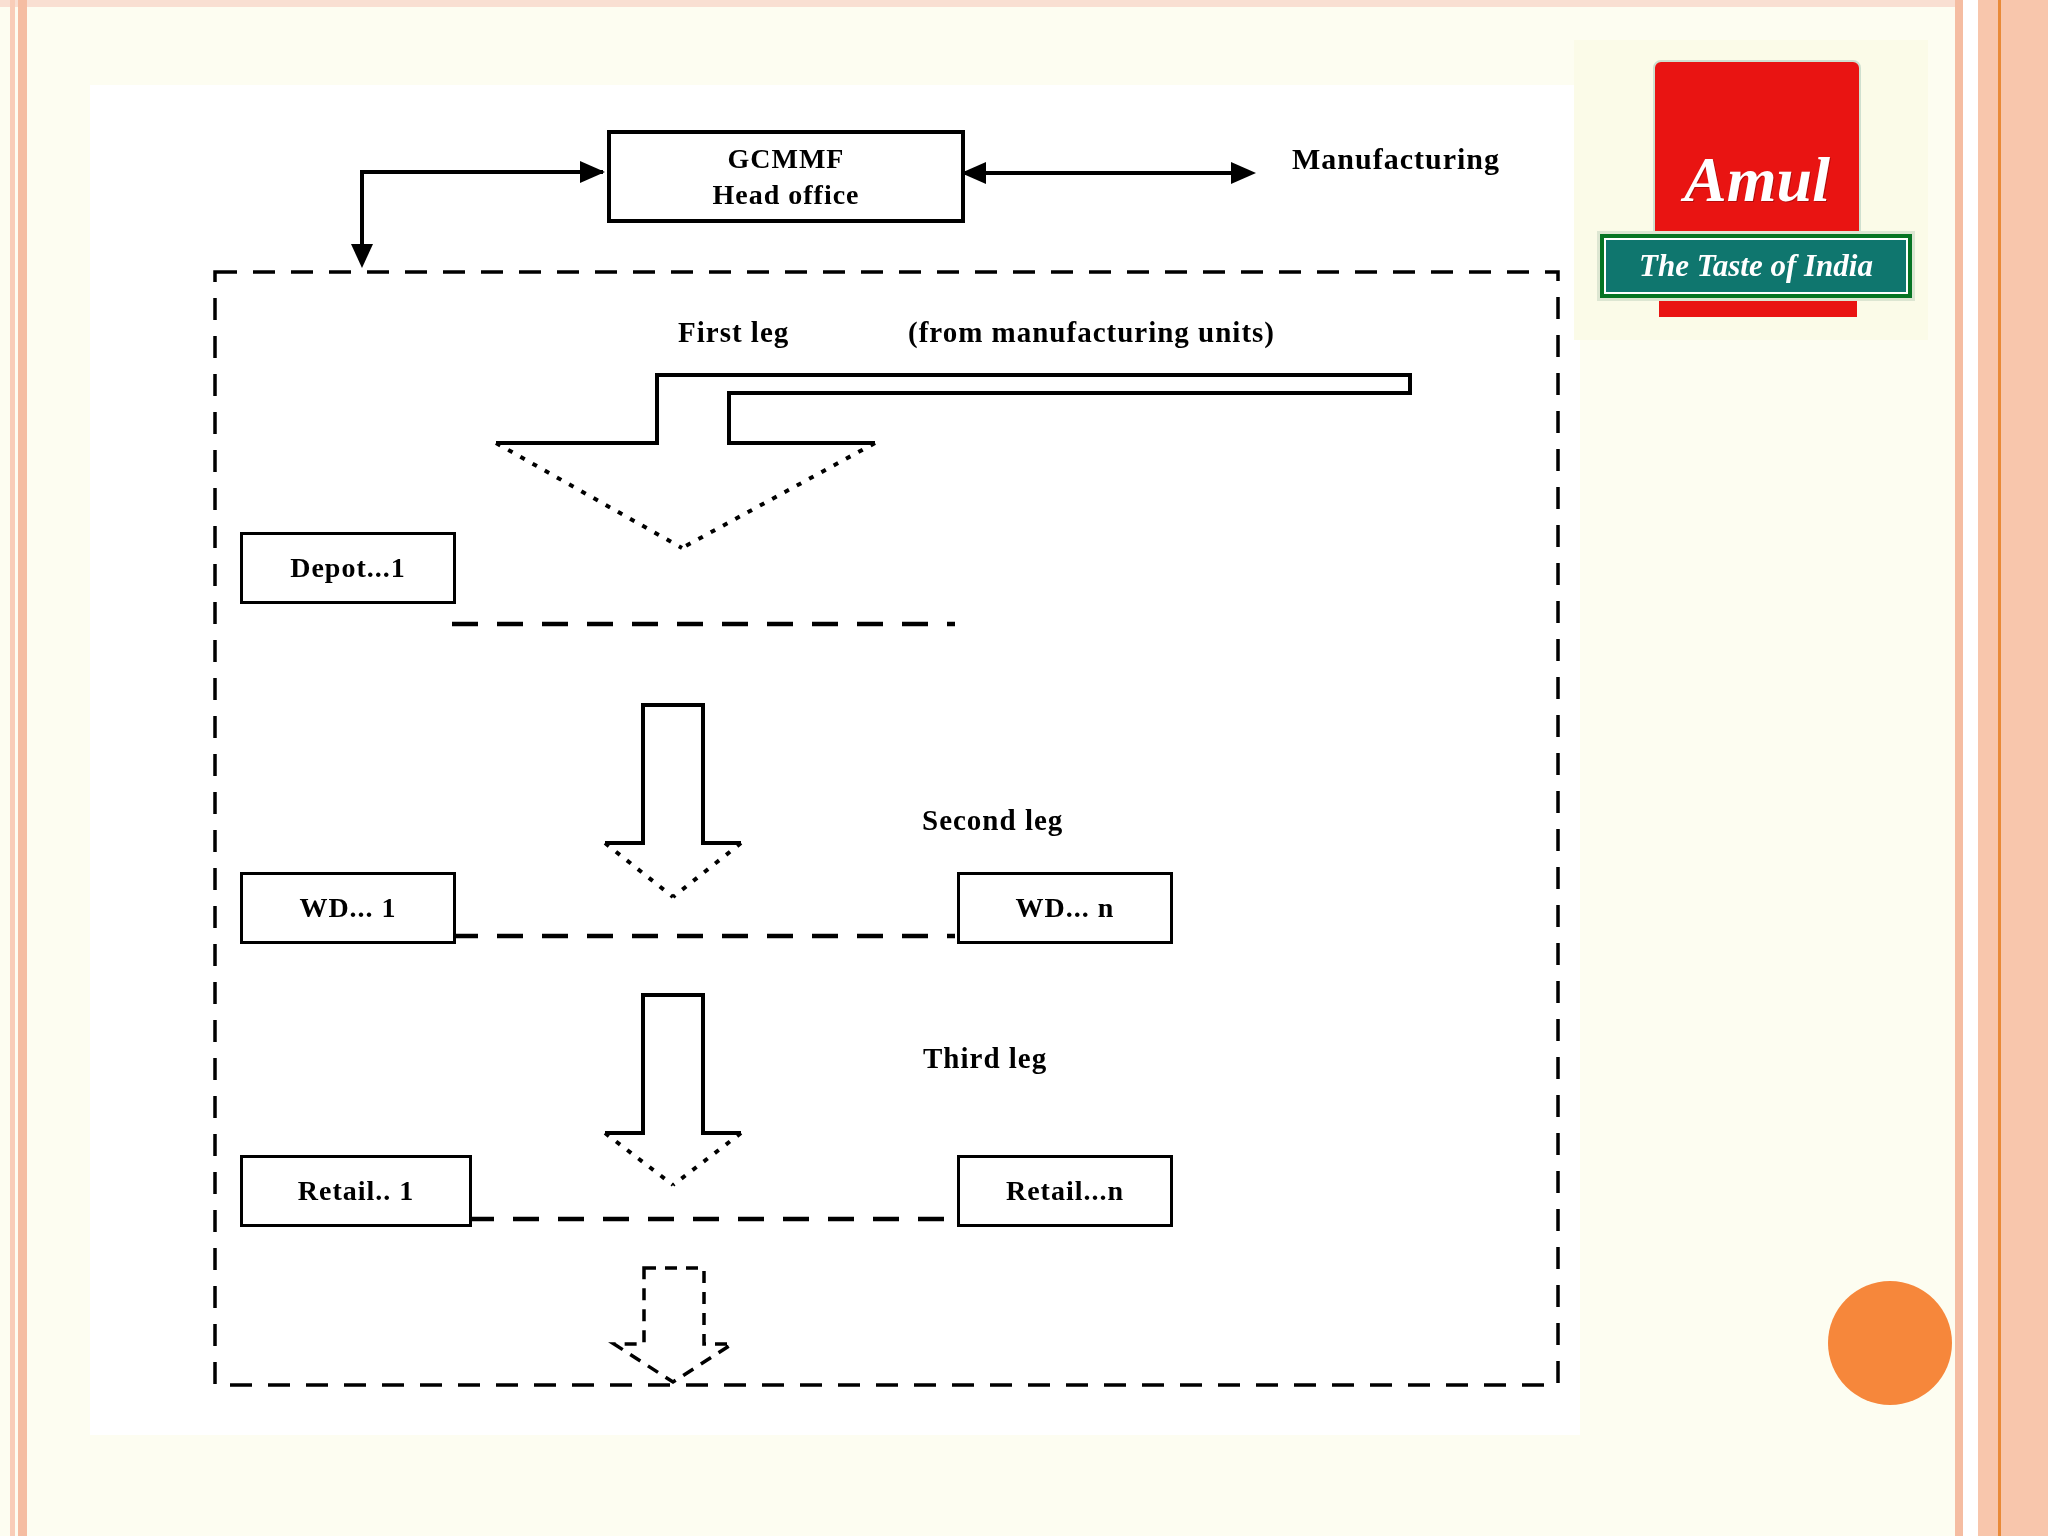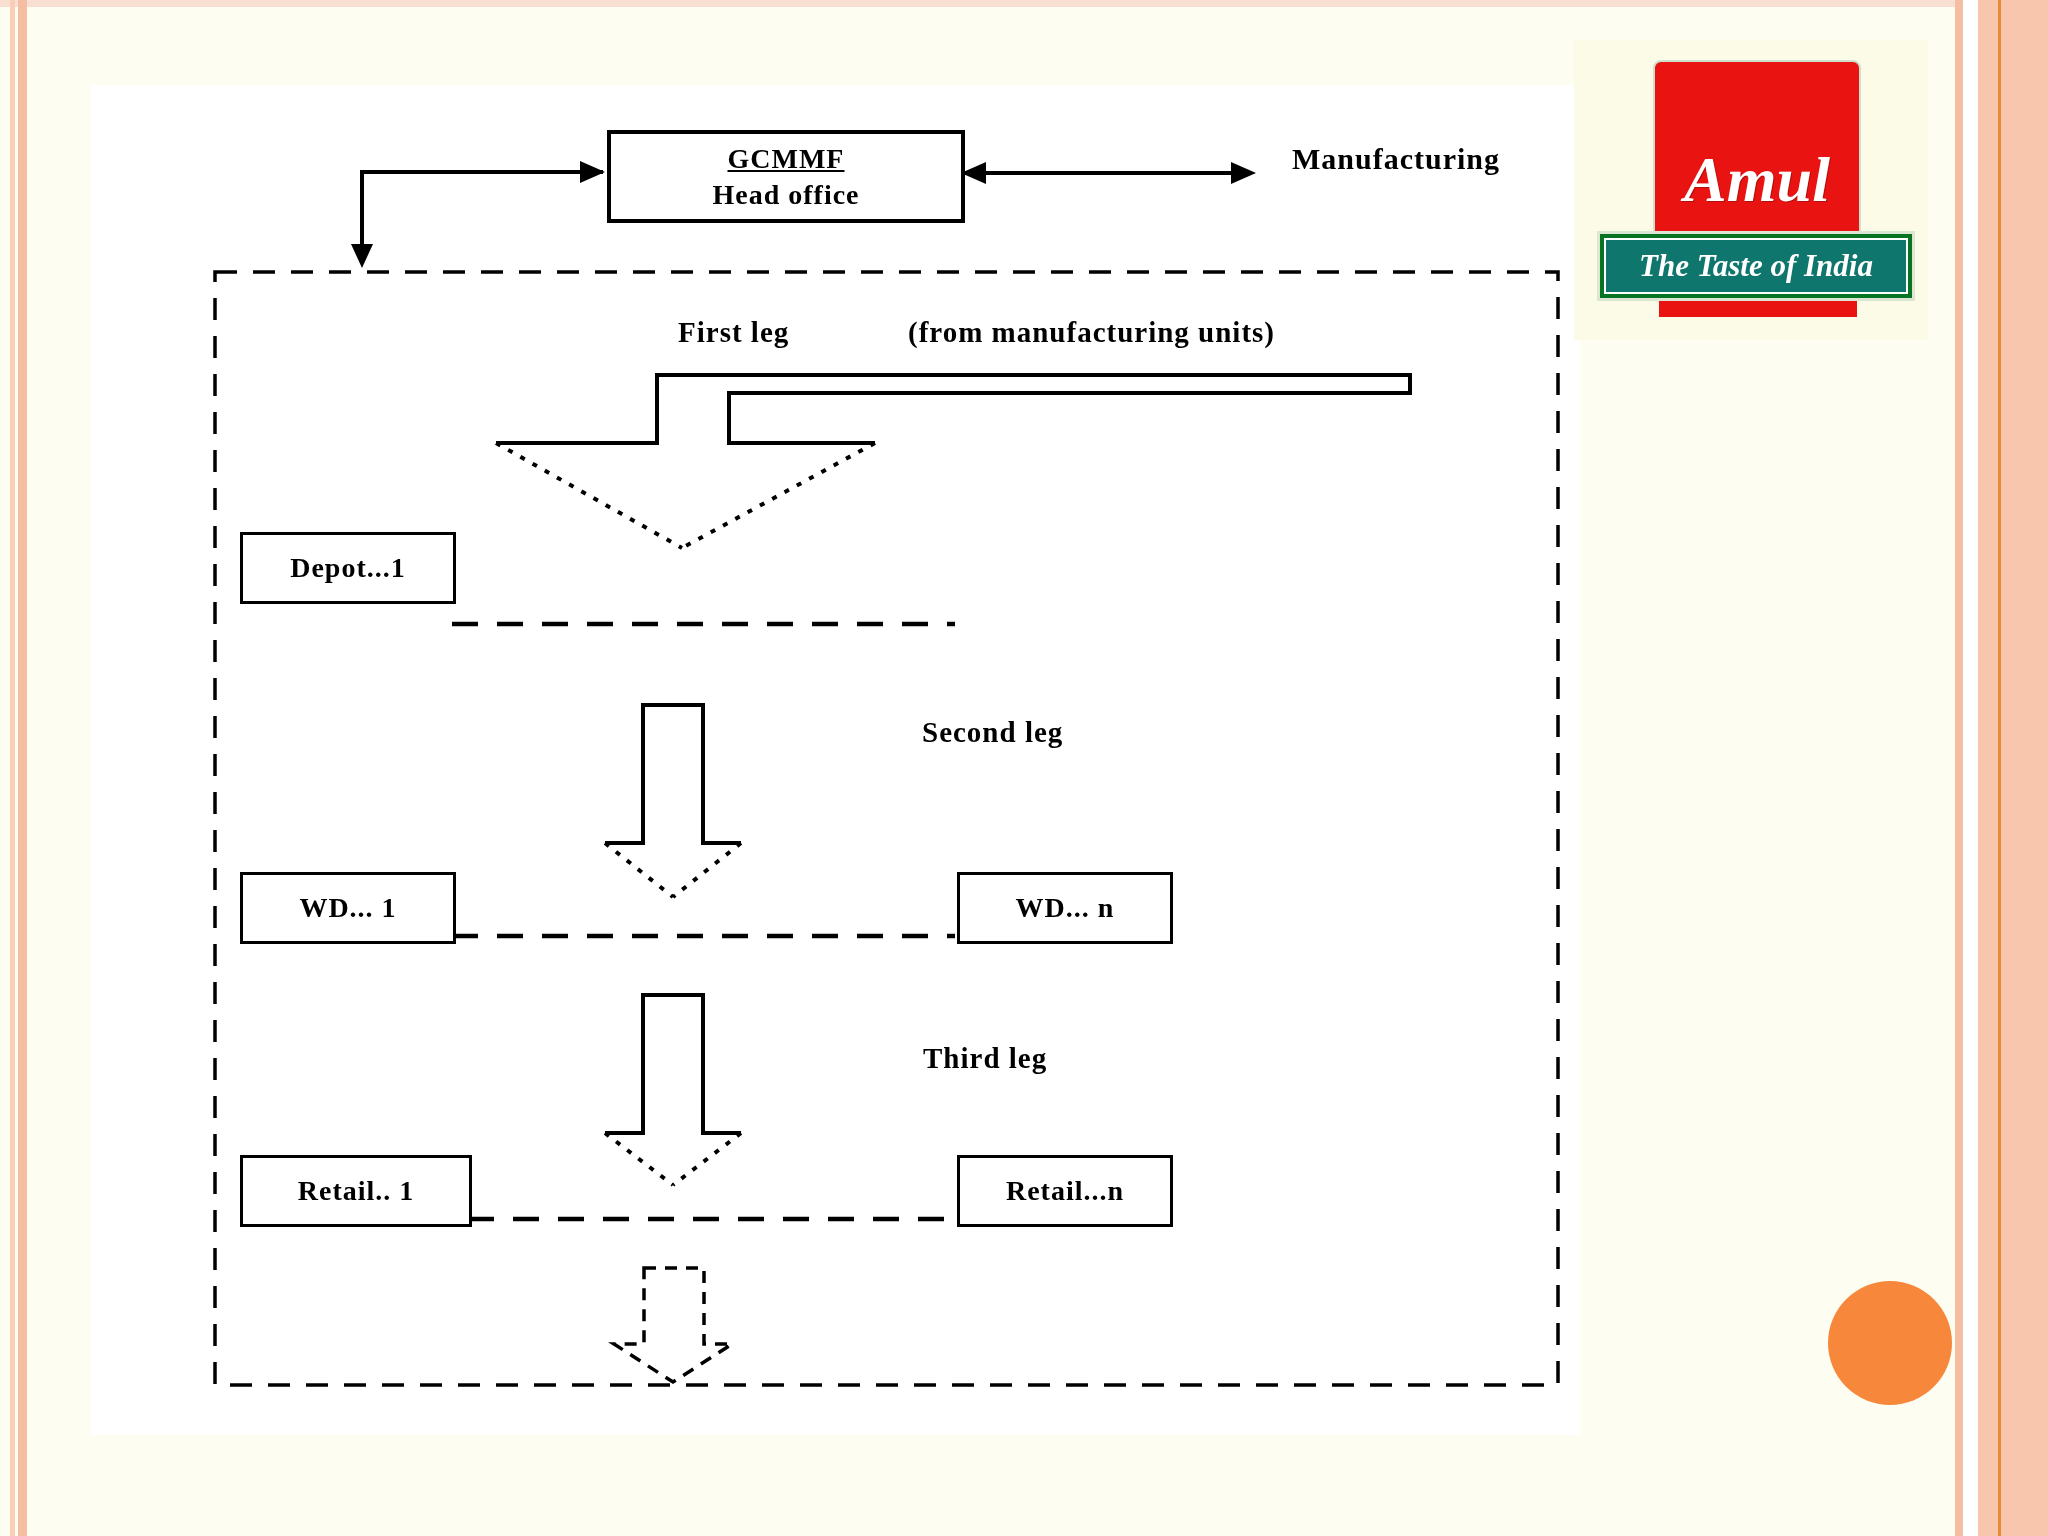--- a/index.html
+++ b/index.html
@@ -24,33 +24,33 @@
   
   .node{
     position:absolute;border:3px solid #000;background:#fff;
     display:flex;align-items:center;justify-content:center;
     font-weight:bold;font-size:28px;letter-spacing:1px;
   }
   .gcmmf{
     left:607px;top:130px;width:350px;height:85px;border-width:4px;
     flex-direction:column;line-height:36px;font-size:28px;text-align:center;
   }
-  .gcmmf .u{text-decoration:underline;}
+  .gcmmf .u{}
   .depot1 {left:240px;top:532px;width:210px;height:66px;}
   .depotn {left:957px;top:560px;width:210px;height:66px;}
   .wd1    {left:240px;top:872px;width:210px;height:66px;}
   .wdn    {left:957px;top:872px;width:210px;height:66px;}
   .retail1{left:240px;top:1155px;width:226px;height:66px;}
   .retailn{left:957px;top:1155px;width:210px;height:66px;}
   
   .lbl{position:absolute;font-weight:bold;font-size:29px;letter-spacing:1px;white-space:nowrap;}
   .manufacturing{left:1292px;top:142px;font-size:30px;}
   .first-leg    {left:678px; top:316px;}
   .first-note   {left:908px; top:316px;}
-  .second-leg   {left:922px; top:716px;}
+  .second-leg   {left:922px; top:804px;}
   .third-leg    {left:923px; top:1042px;}
   
   .logo-tile{position:absolute;left:1574px;top:40px;width:354px;height:300px;background:#FBFBE8;}
   .logo-red{
     position:absolute;left:79px;top:20px;width:204px;height:178px;
     background:#E91412;border:2px solid #CFE0CF;border-radius:8px;
     display:flex;align-items:flex-end;justify-content:center;
   }
   .logo-red .brand{
     font-style:italic;font-weight:bold;font-size:64px;color:#fff;

